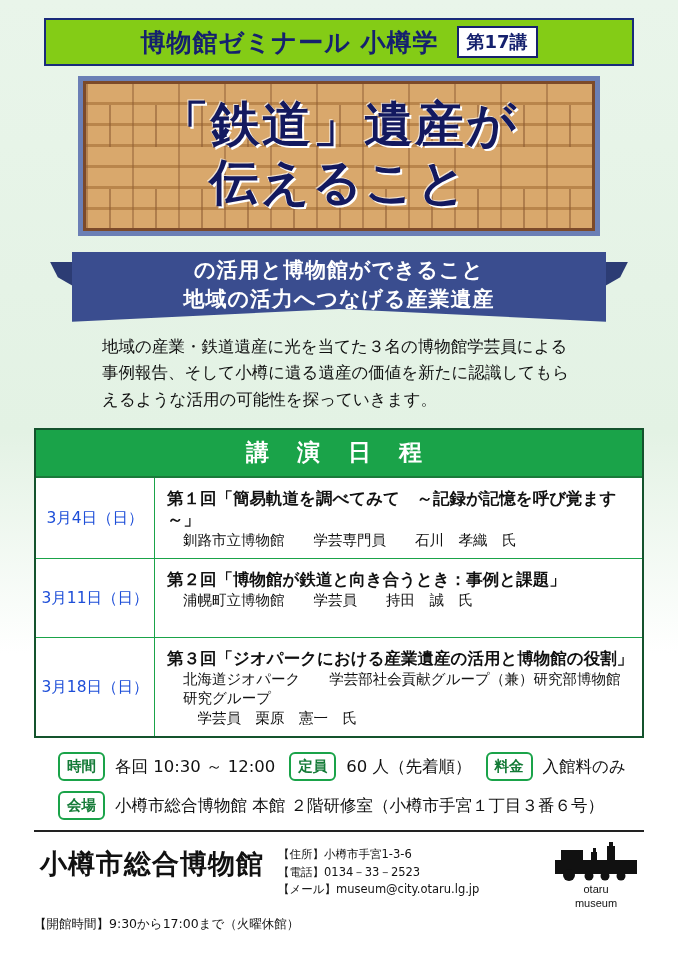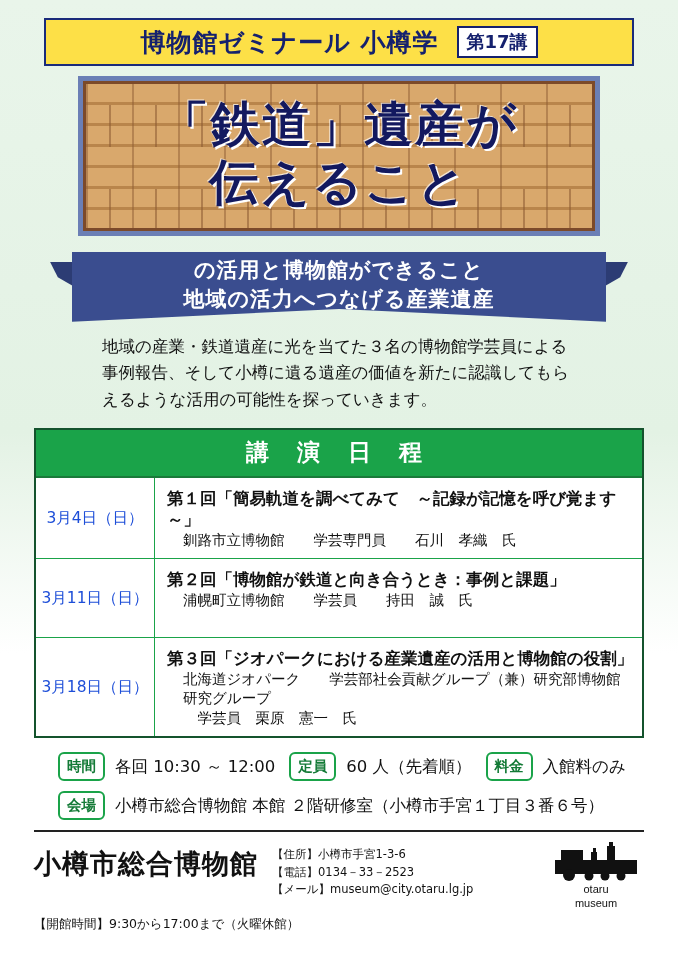--- a/index.html
+++ b/index.html
@@ -12,21 +12,21 @@
     background: linear-gradient(to bottom, #e9f5ea 0%, #e3f2e4 45%, #ffffff 68%, #ffffff 100%);
     font-family: "Liberation Sans", sans-serif;
     color: #111;
     overflow: hidden;
     position: relative;
   }
 
   
   .seminar-bar {
     margin: 18px 44px 0 44px;
-    background: #fde047;
+    background: #84cc16;
     border: 2px solid #1a2b7a;
     height: 44px;
     display: flex;
     align-items: center;
     justify-content: center;
     gap: 18px;
     position: relative;
   }
   .seminar-title {
     font-size: 25px;
@@ -243,20 +243,21 @@
     display: flex;
     align-items: flex-start;
   }
   .museum-name {
     font-size: 27px;
     font-weight: bold;
     letter-spacing: 1px;
     font-family: "DejaVu Sans", sans-serif;
     margin-top: 6px;
     white-space: nowrap;
+    margin-left: 6px;
   }
   .contact {
     margin-left: 14px;
     font-size: 11.5px;
     line-height: 1.5;
     font-family: "DejaVu Sans", sans-serif;
     padding-top: 6px;
   }
   .logo {
     margin-left: auto;

